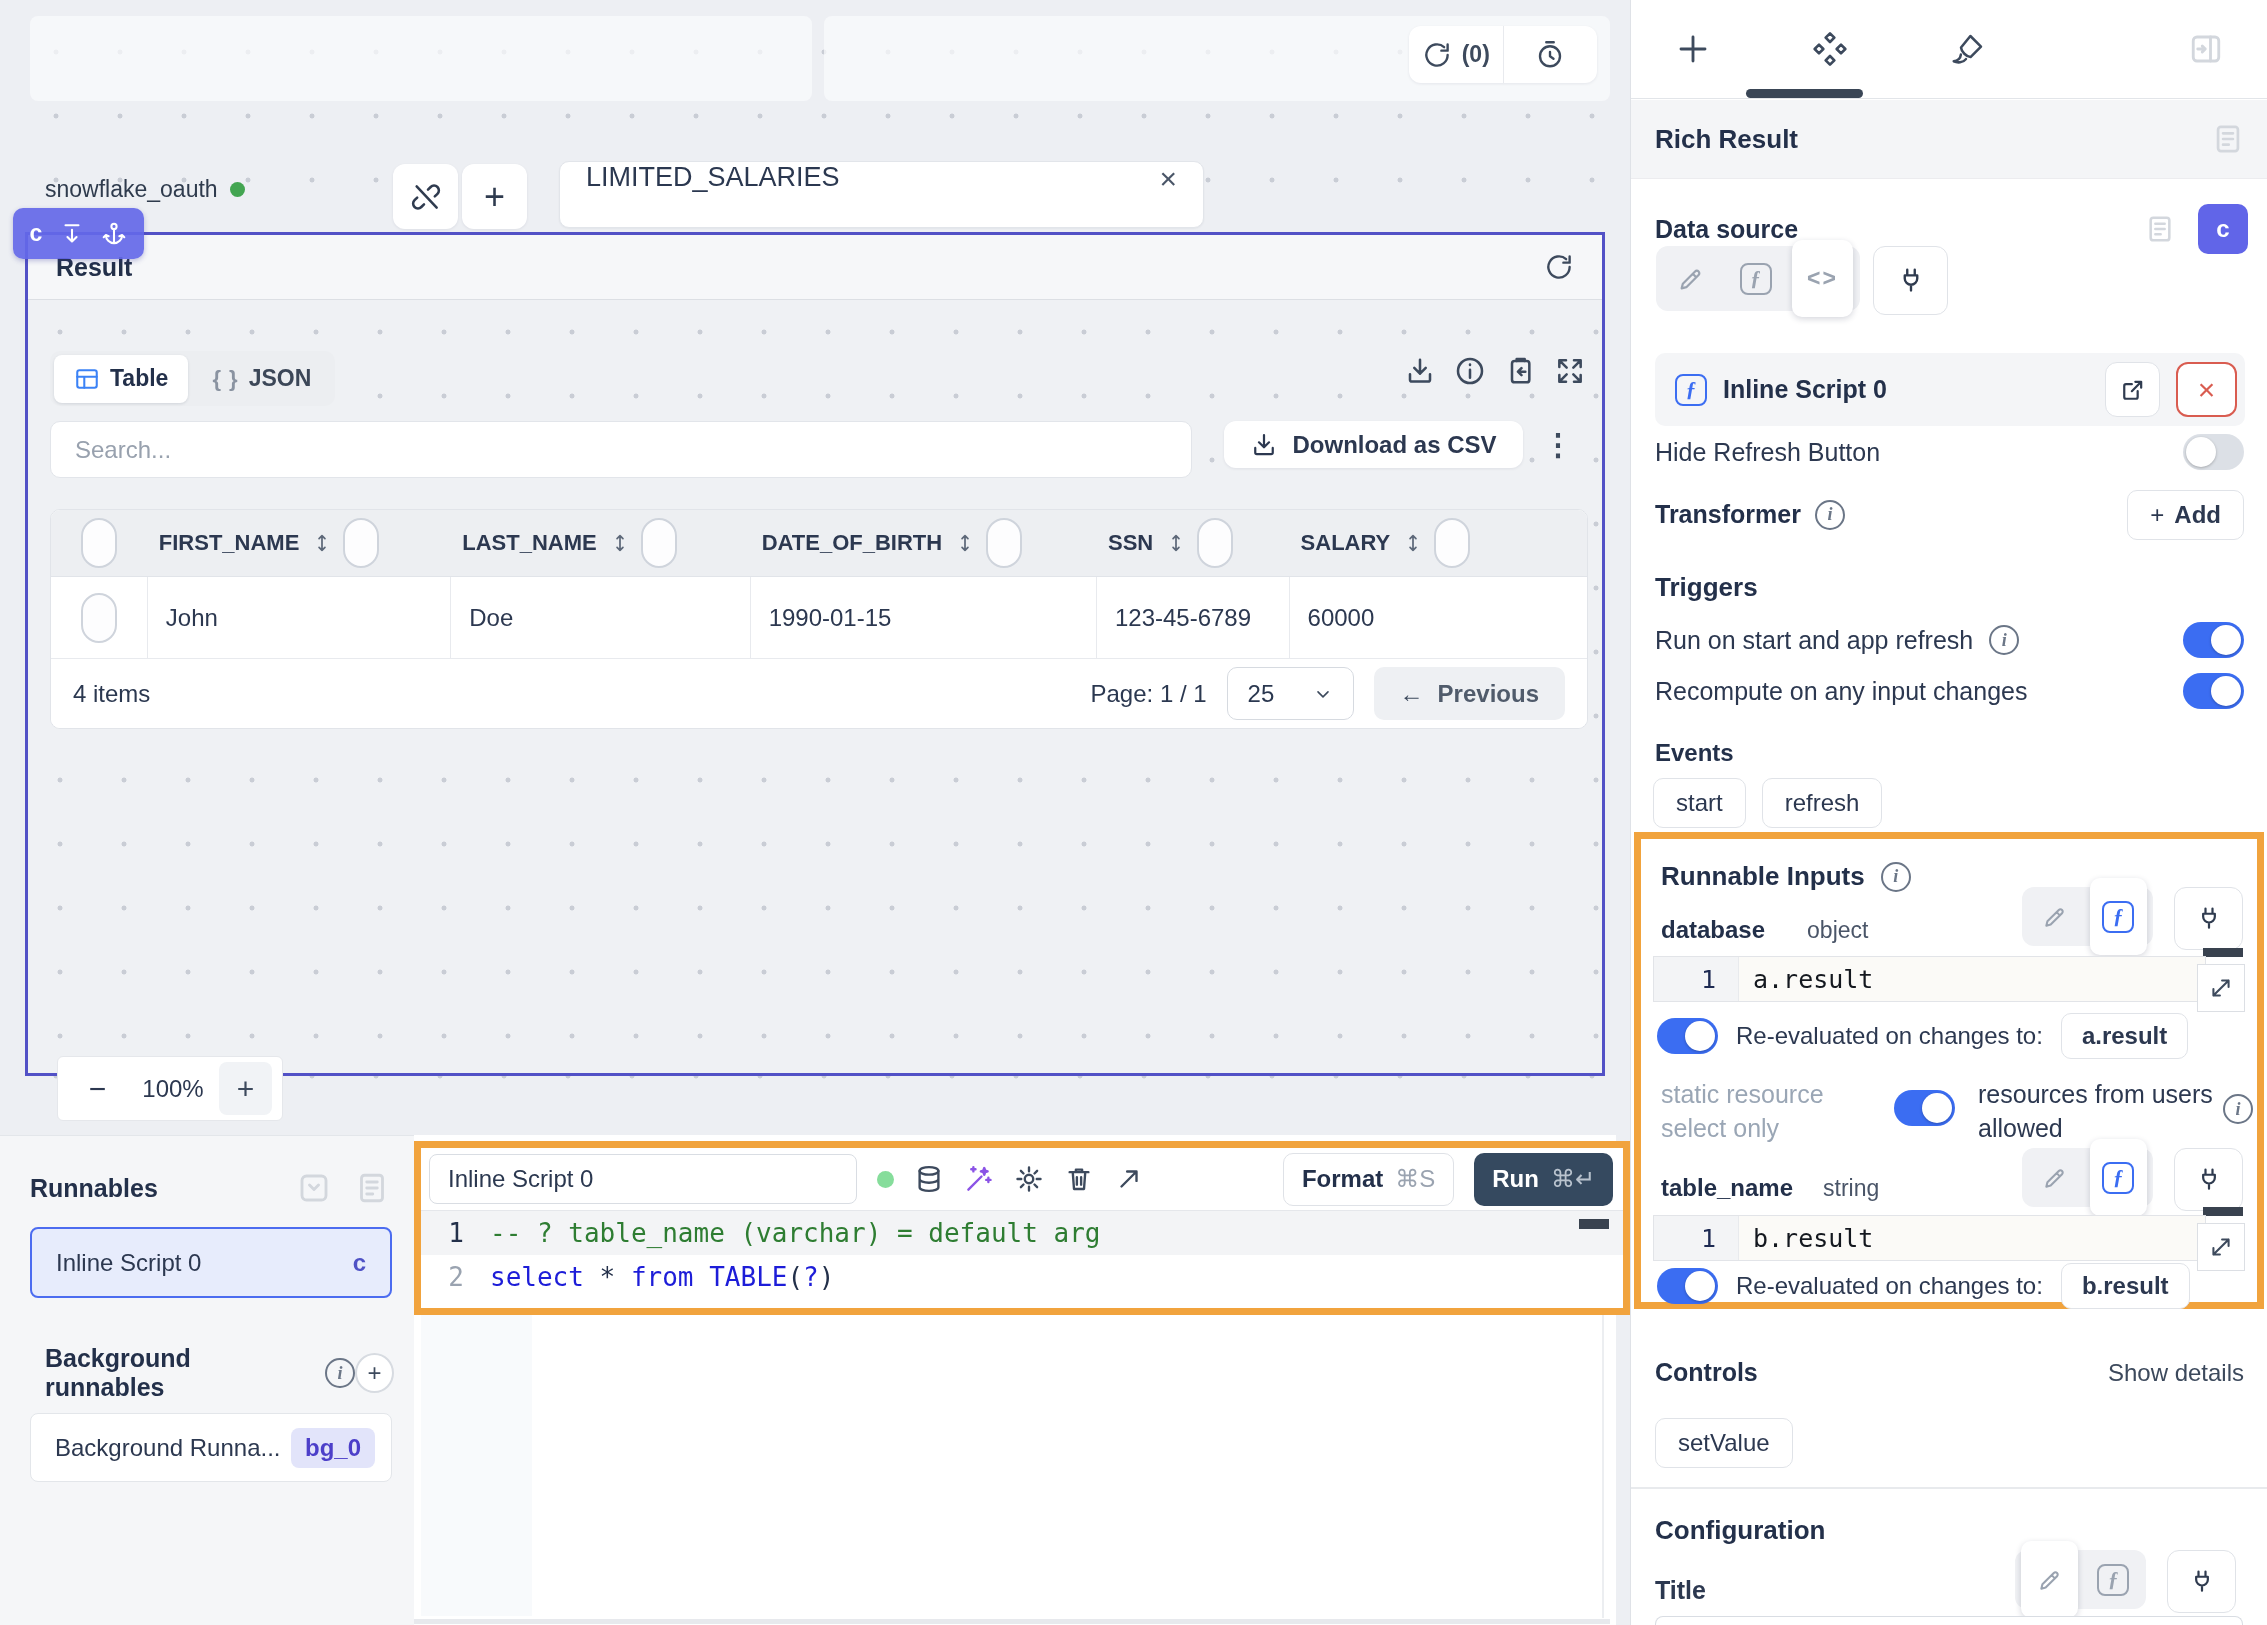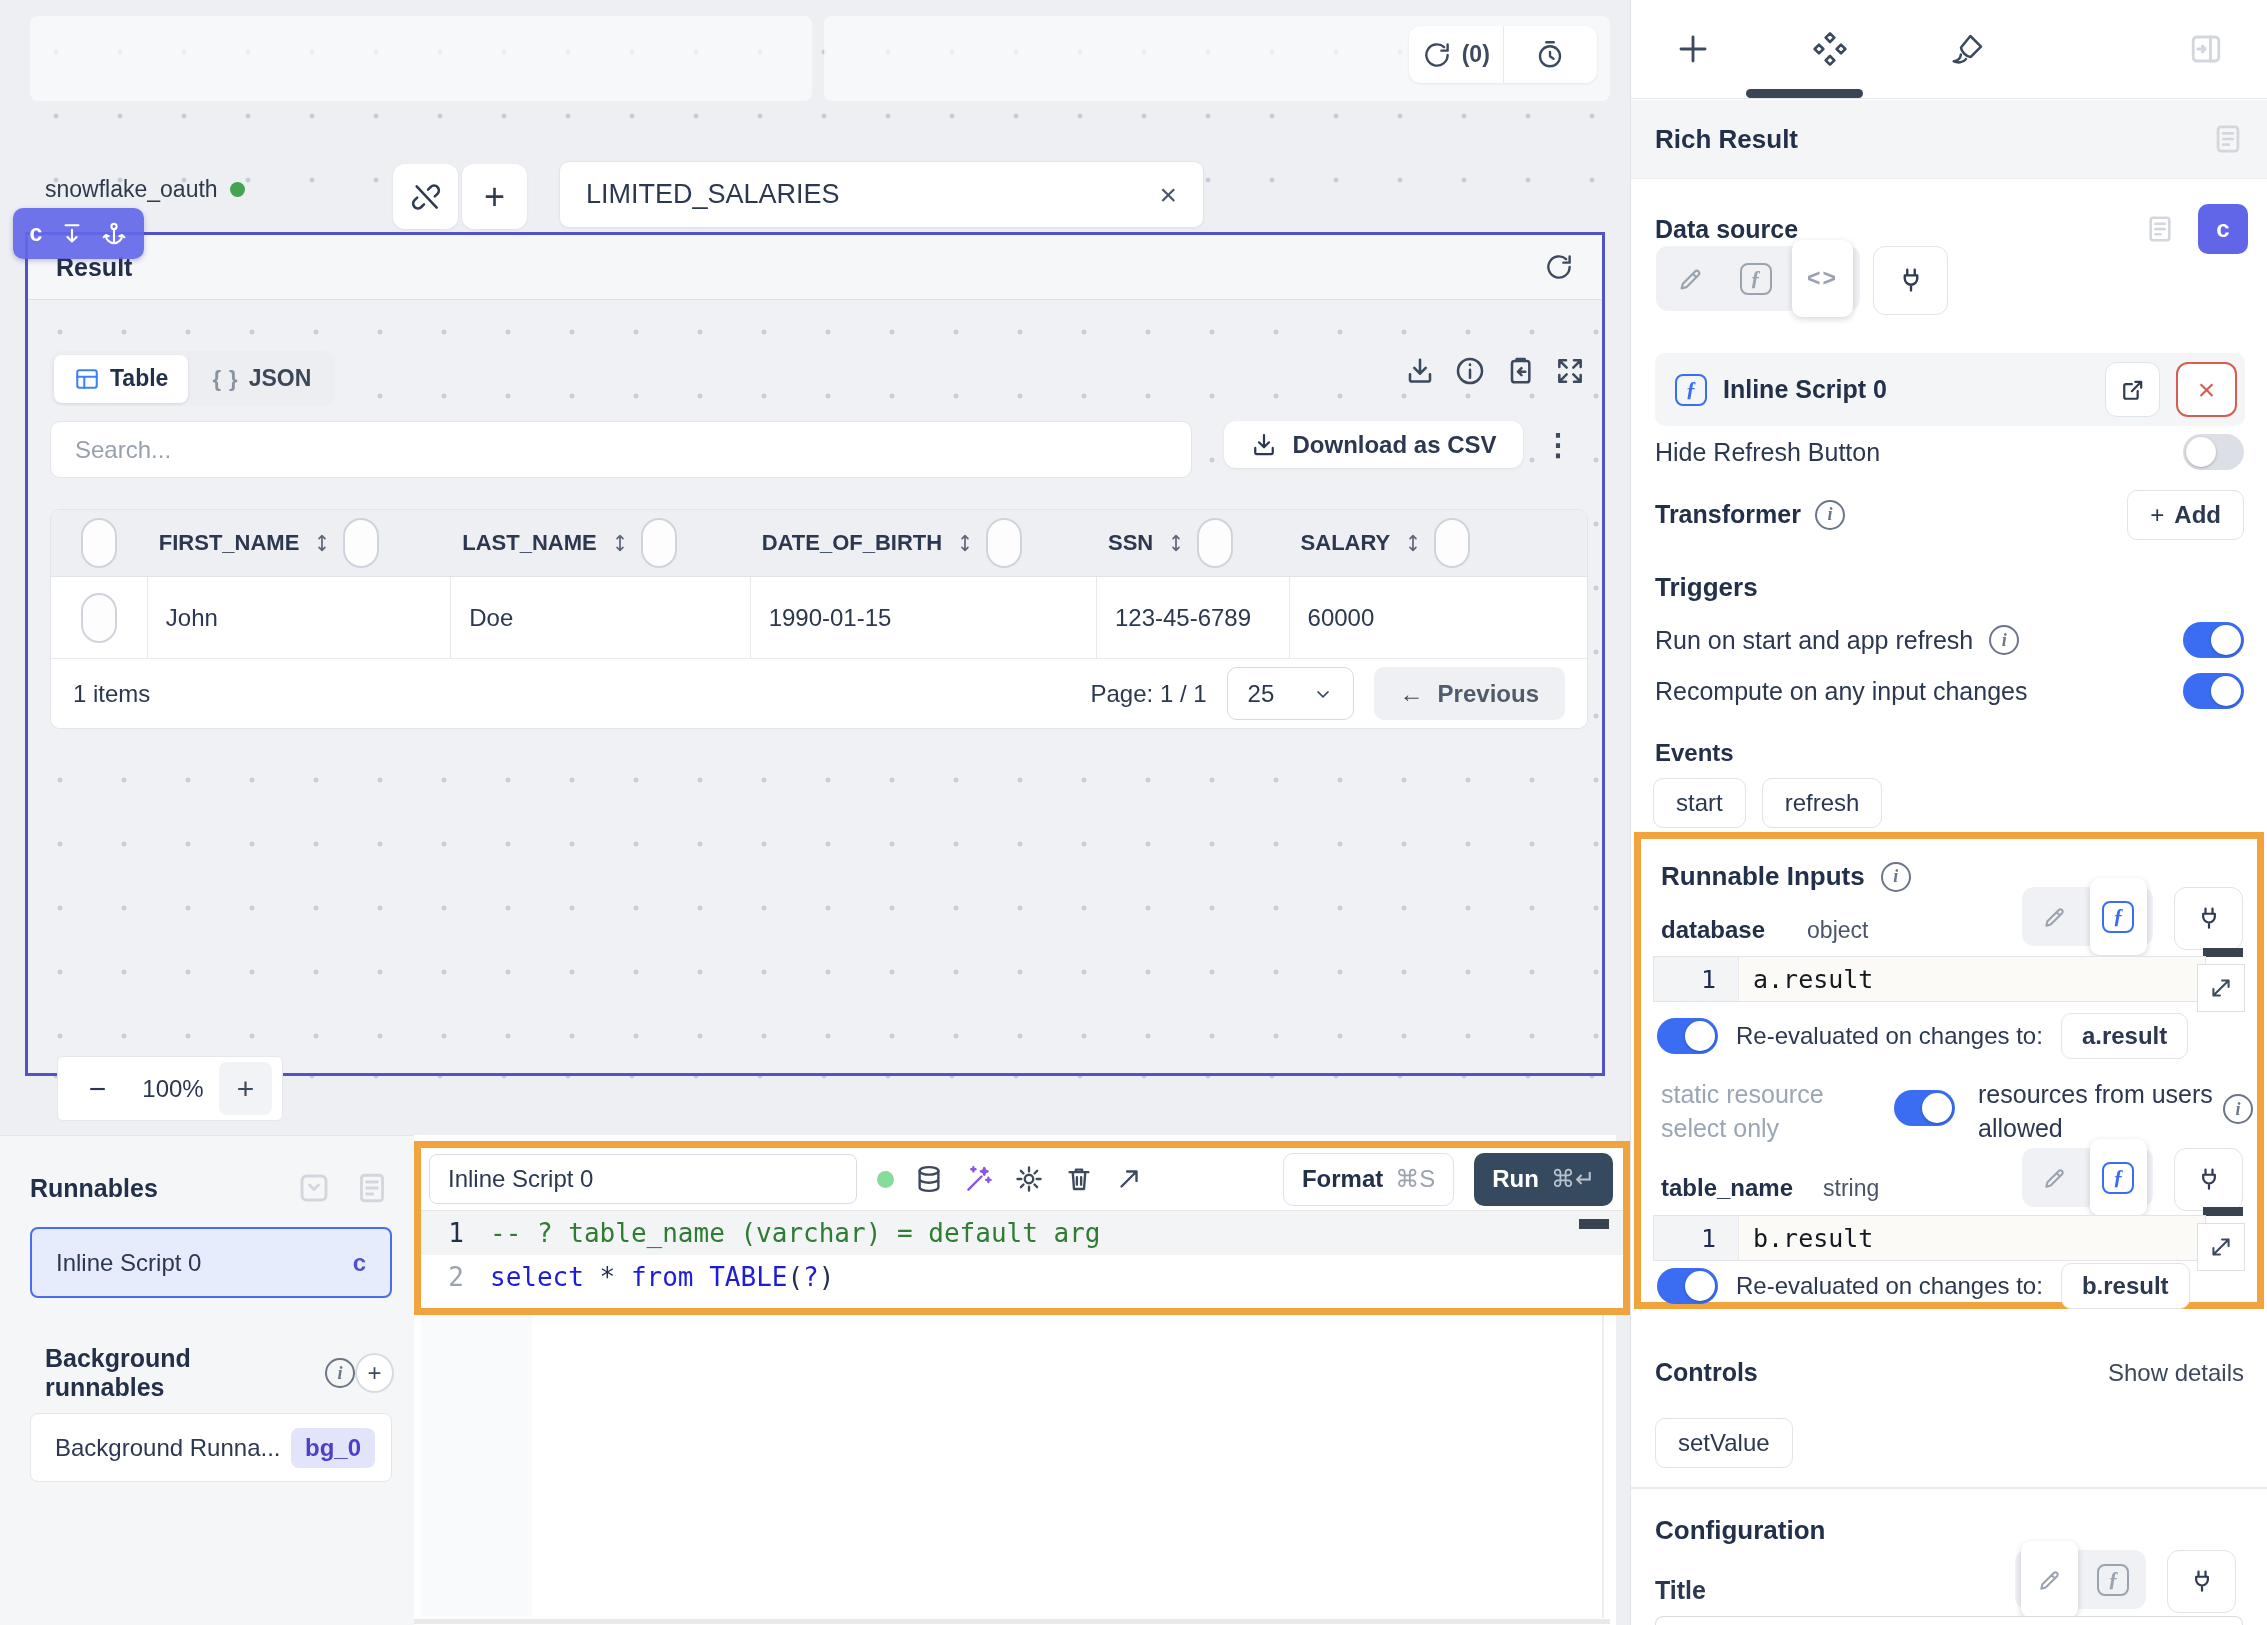--- a/index.html
+++ b/index.html
@@ -20,21 +20,21 @@
   #refresh-group { left:1409px; top:26px; width:188px; height:57px; background:#fff; border-radius:12px;
                    box-shadow:0 1px 3px rgba(20,30,60,.08); display:flex; }
   #refresh-group .half { flex:1; display:flex; align-items:center; justify-content:center; gap:10px; color:#3d4a5d; }
   #refresh-group .half+.half { border-left:1.5px solid #e8eaee; }
   #conn-label { left:45px; top:176px; font-size:23px; color:#2f3b4d; display:flex; align-items:center; gap:12px; }
   #conn-dot { width:15px; height:15px; border-radius:50%; background:#43a551; }
   #comp-badge { left:13px; top:208px; width:131px; height:51px; background:rgba(100,104,232,.92); border-radius:10px;
                 display:flex; align-items:center; justify-content:space-evenly; color:#fff; z-index:5;
                 box-shadow:0 2px 5px rgba(60,60,160,.3); font-weight:700; font-size:23px; }
   #table-input { left:559px; top:161px; width:645px; height:67px; background:#fff; border:1.5px solid #e2e5ea;
-                 border-radius:10px; box-shadow:0 1px 2px rgba(20,30,60,.05); display:flex; align-items:center; padding:0 26px; }
+                 border-radius:10px; box-shadow:0 1px 2px rgba(20,30,60,.05); display:flex; align-items:flex-start; padding:0 26px; }
   #table-input input { border:none; outline:none; flex:1; font-size:27px; color:#2b3850; font-family:inherit; background:transparent; }
 
   
   #result-card { left:25px; top:232px; width:1580px; height:844px; border:3px solid #5251c6; background:transparent; }
   #result-head { height:65px; background:#f6f7f9; border-bottom:1.5px solid #dcdfe4; display:flex; align-items:center;
                  justify-content:space-between; padding:0 28px; }
   #result-title { font-size:25px; font-weight:700; color:#23304a; }
   #result-body { position:absolute; left:0; top:65px; right:0; bottom:0; background-color:#eff1f4;
                  background-image:radial-gradient(#c9cdd5 2.3px, transparent 2.7px); background-size:64px 64px; }
   #view-tabs { left:22px; top:51px; height:55px; background:#eceef1; border-radius:10px; display:flex; align-items:center; padding:4px; gap:4px; }
@@ -305,21 +305,21 @@
           <div class="tc" style="width:96px;justify-content:center;">
               <span class="cbp"></span>
             </div>
           <div class="tc cval" style="width:304px;">John</div>
           <div class="tc cval" style="width:300px;">Doe</div>
           <div class="tc cval" style="width:347px;">1990-01-15</div>
           <div class="tc cval" style="width:193px;">123-45-6789</div>
           <div class="tc cval" style="width:299px;">60000</div>
         </div>
         <div class="tfoot">
-          <span>1 items</span>
+          <span>4 items</span>
           <span style="margin-left:auto;">Page: 1 / 1</span>
           <div id="pgsel">
             <span>25</span>
             <svg class="i" width="20" height="20" viewBox="0 0 24 24" style="color:#3d4a5d;">
                 <path d="M6 9.5l6 6 6-6"></path>
               </svg>
           </div>
           <div id="prev-btn">
             <span style="color:#3d4a5d;font-weight:400;">←</span>
             <span>Previous</span>

